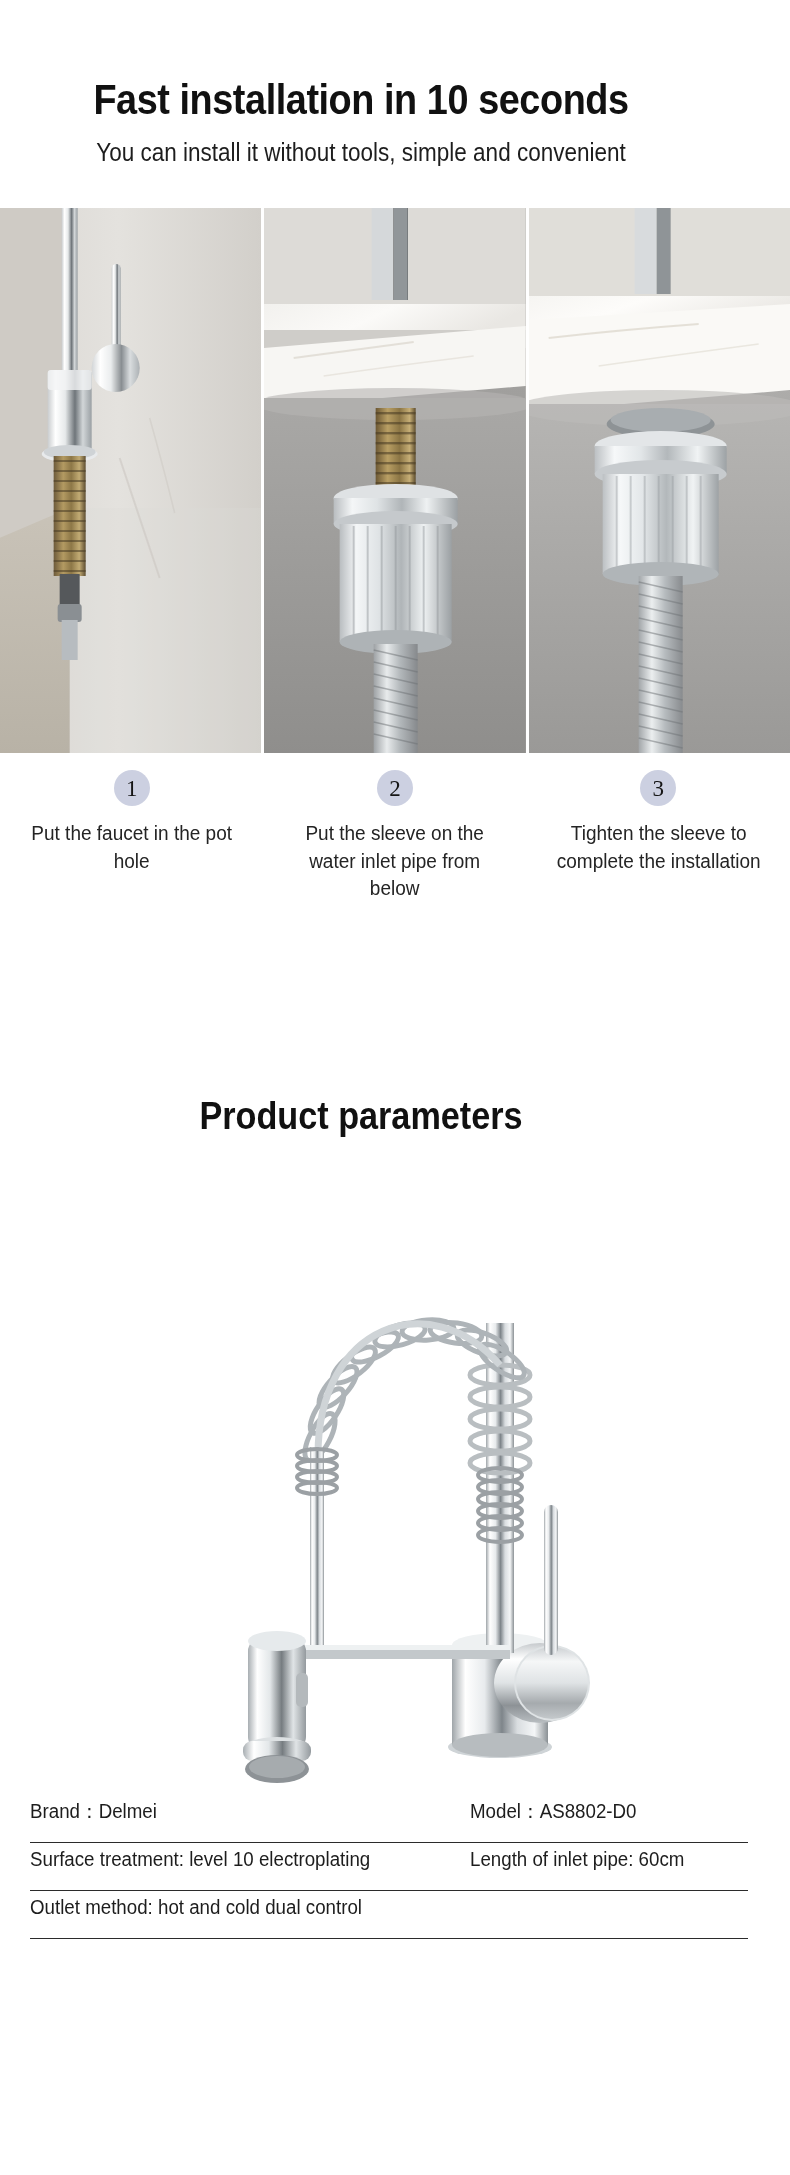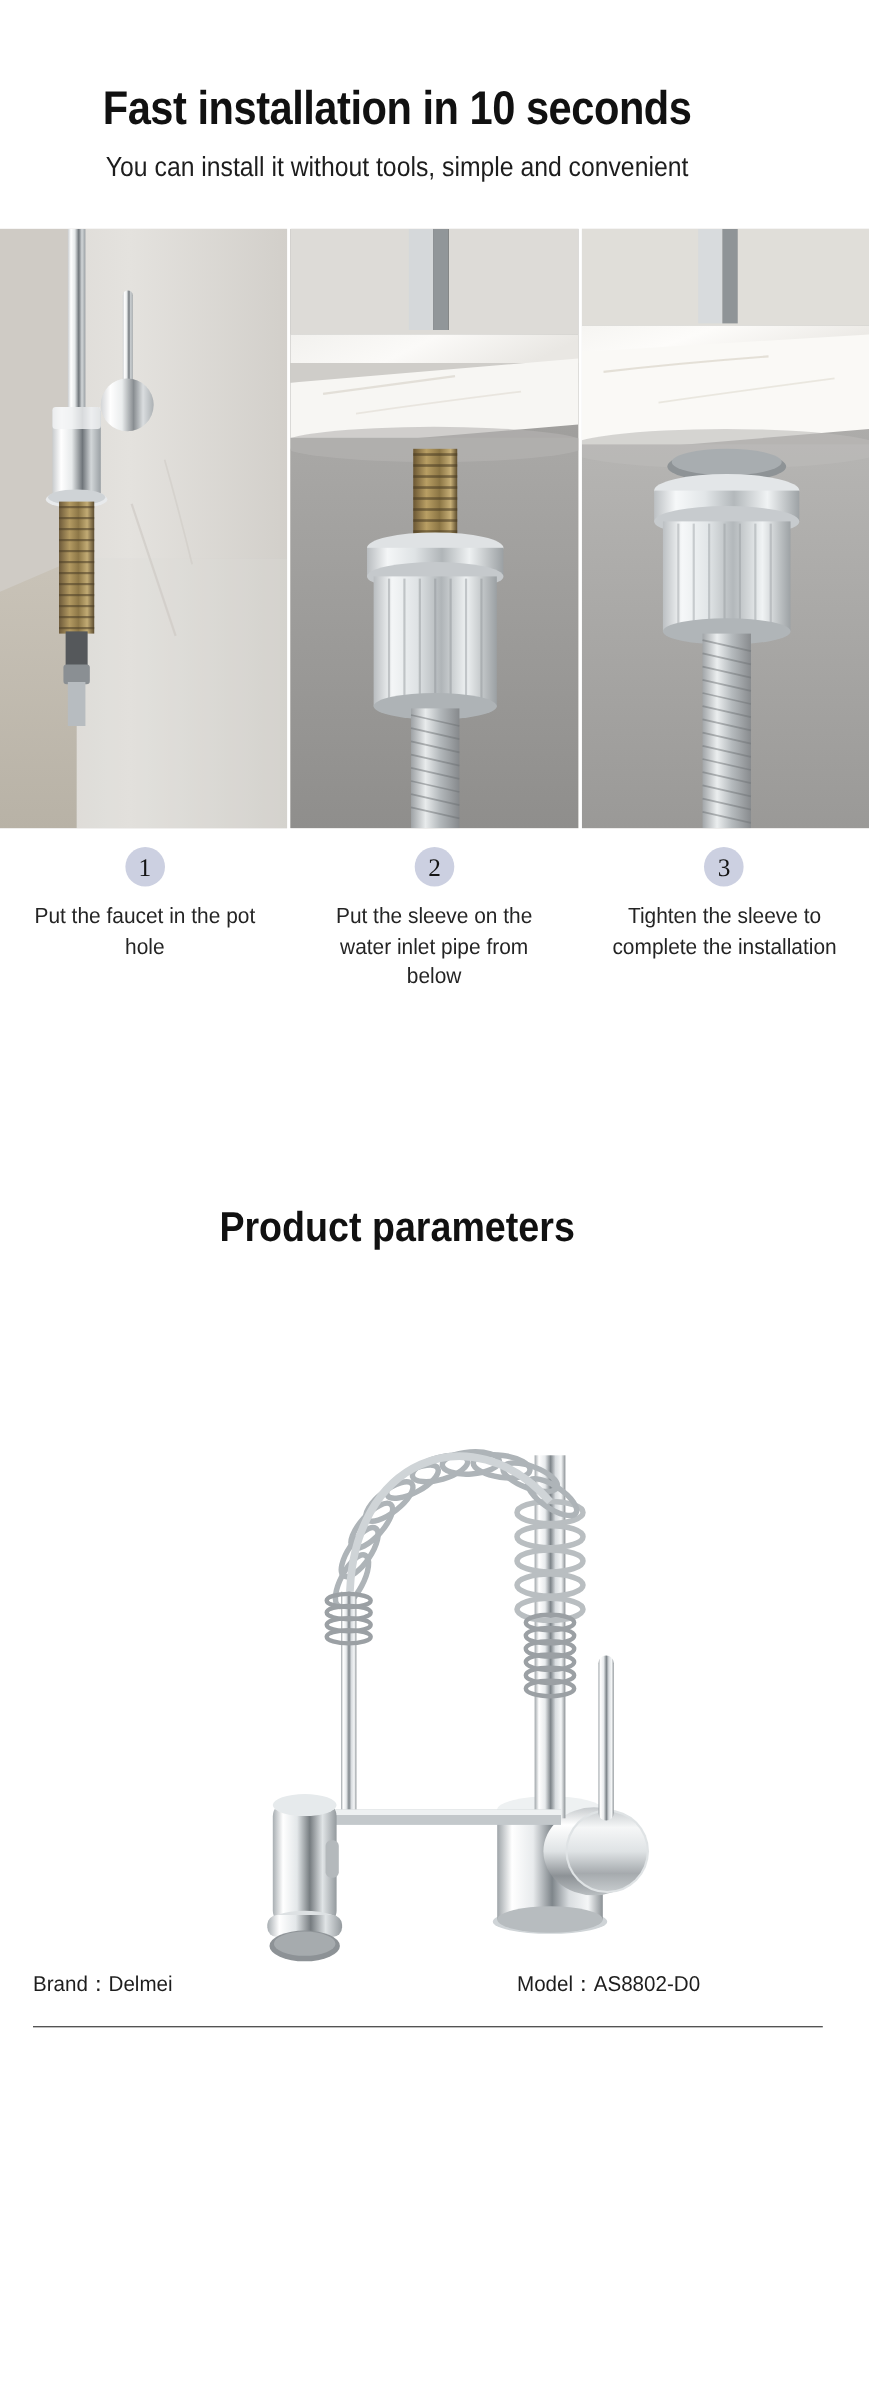--- a/index.html
+++ b/index.html
@@ -73,21 +73,21 @@
     position:absolute;left:0;top:1175px;width:790px;height:615px;
     background:#ffffff;
   }
   .product-shot svg{display:block;width:100%;height:100%;}
 
   
   .spec{
     position:absolute;left:30px;top:1795px;width:718px;
   }
   .spec-row{
-    display:flex;align-items:flex-start;
+    display:flex;align-items:center;
     height:48px;
     border-bottom:1.6px solid #2b2b2b;
     box-sizing:border-box;
   }
   .spec-cell{
     font-size:19.5px;line-height:1;color:#1d1d1d;
     transform:scaleX(0.96);transform-origin:left bottom;
     padding-bottom:13px;white-space:nowrap;
   }
   .spec-cell.left{width:440px;}
@@ -461,17 +461,24 @@
 
   <div class="spec">
 
     <div class="spec-row">
       <div class="spec-cell left">Brand：Delmei</div>
       <div class="spec-cell right">Model：AS8802-D0</div>
     </div>
 
 
 
-
+    <div class="spec-row">
+      <div class="spec-cell left">Surface treatment: level 10 electroplating</div>
+      <div class="spec-cell right">Length of inlet pipe: 60cm</div>
+    </div>
+
+    <div class="spec-row">
+      <div class="spec-cell full">Outlet method: hot and cold dual control</div>
+    </div>
 
   </div>
 
 </div>
 
 </body></html>

